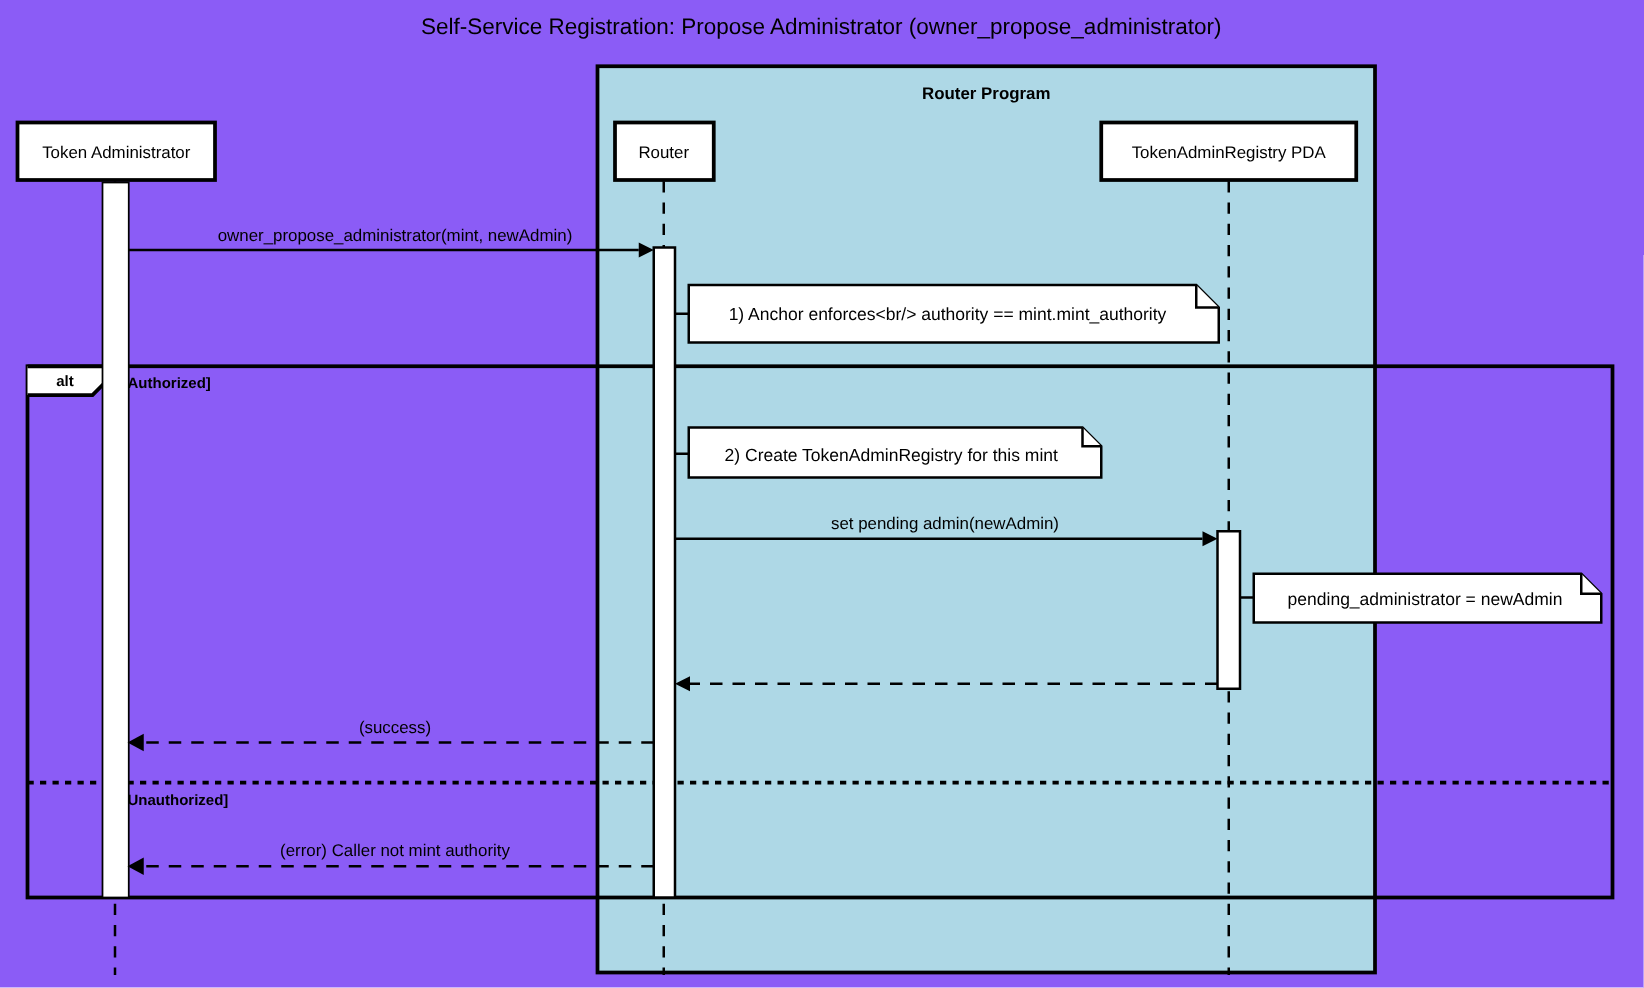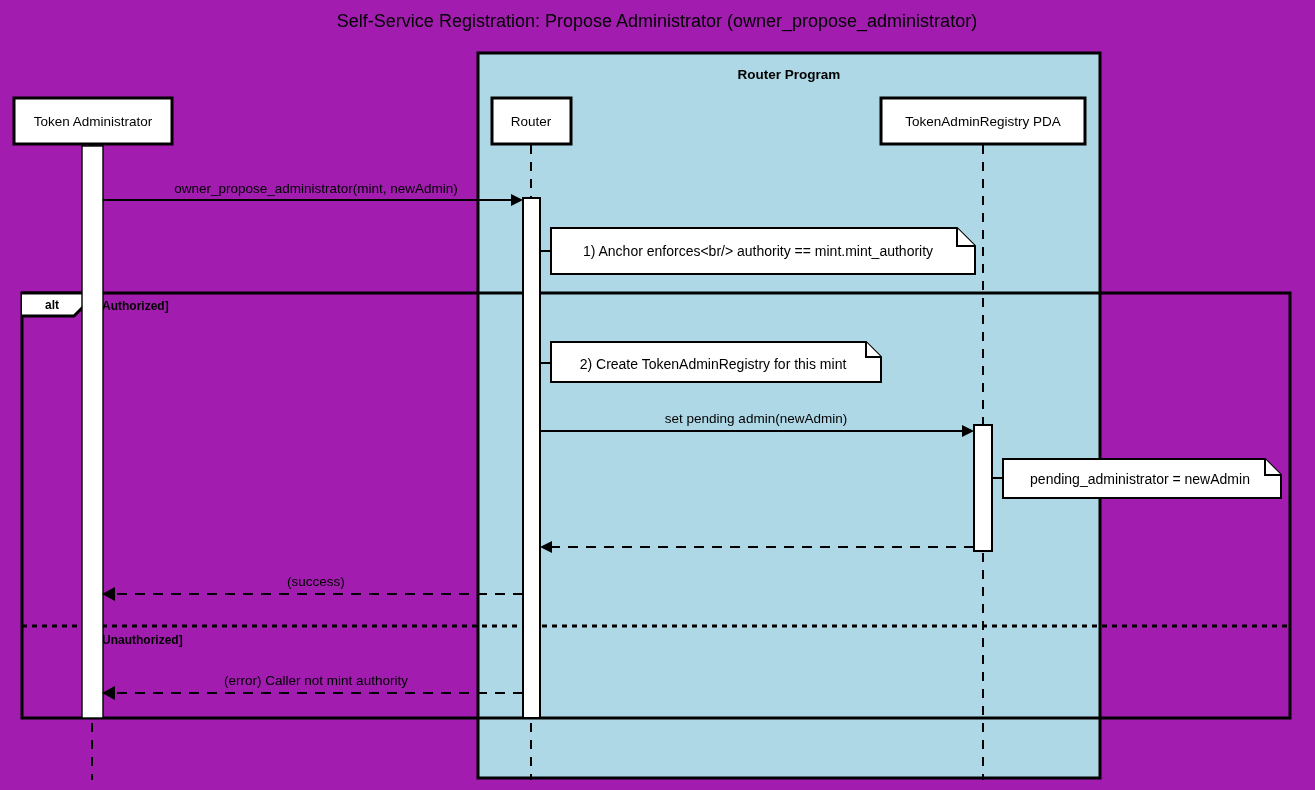--- a/index.html
+++ b/index.html
@@ -10,21 +10,21 @@
   body {
     font-family: "Liberation Sans", sans-serif;
     width: 1315px;
     height: 790px;
     overflow: hidden;
   }
   #diagram-root {
     position: relative;
     width: 1315px;
     height: 790px;
-    background: #a21caf;
+    background: #8b5cf6;
   }
   svg#seq {
     display: block;
     width: 1315px;
     height: 790px;
   }
   .ttl {
     font-family: "Liberation Sans", sans-serif;
     font-size: 18px;
     fill: #000000;

